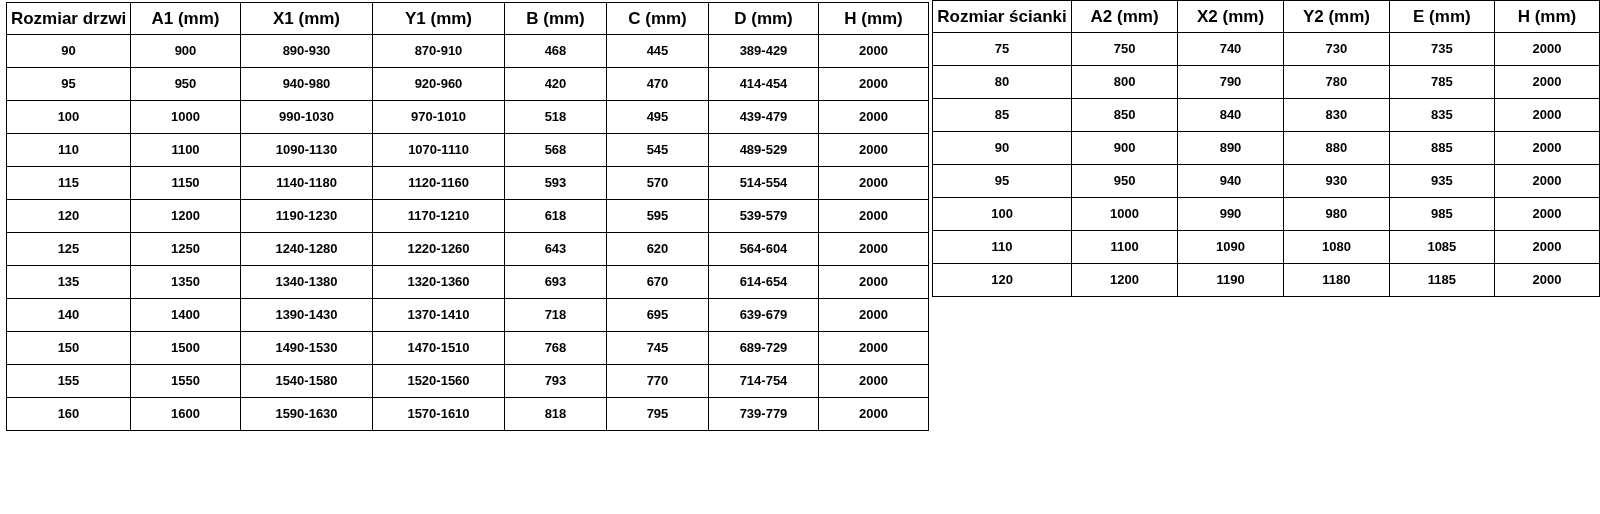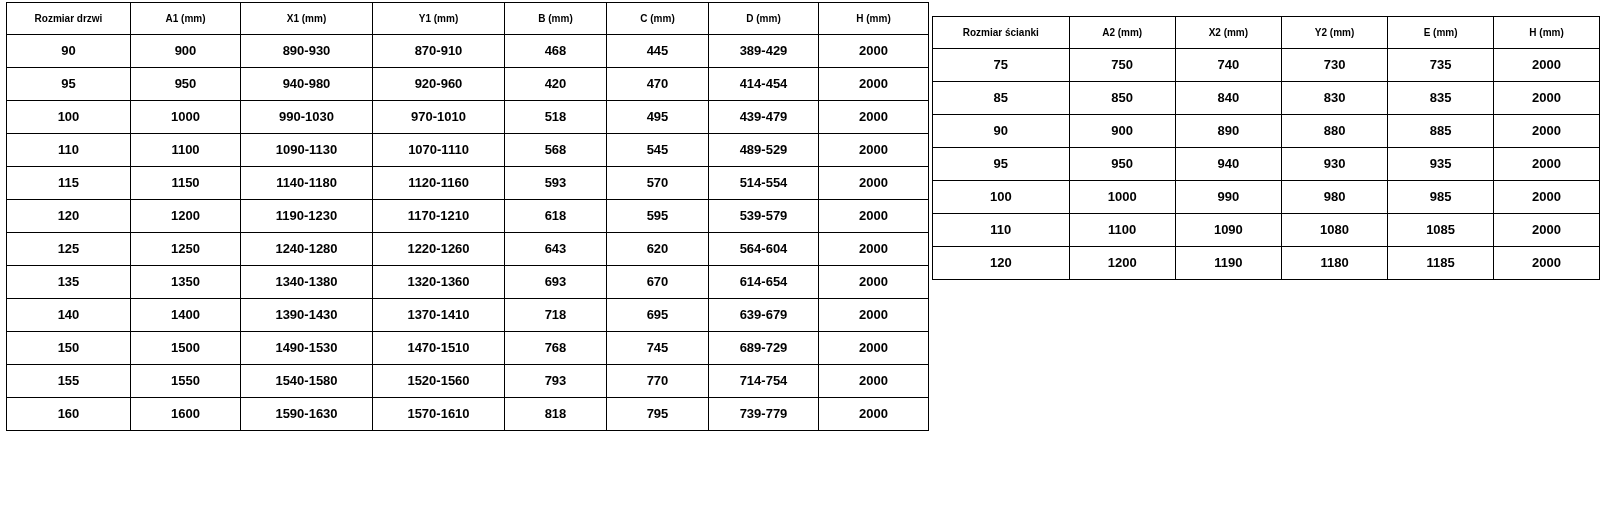--- a/index.html
+++ b/index.html
@@ -17,40 +17,40 @@
   .page {
     position: relative;
     width: 1600px;
     height: 514px;
   }
   .table-wrap {
     position: absolute;
     top: 0;
   }
   #doors-wrap { left: 6px; top: 2px; }
-  #walls-wrap { left: 932px; top: 16px; }
+  #walls-wrap { left: 932px; top: 0; }
 
   table.data-table {
     border-collapse: collapse;
     table-layout: fixed;
   }
   table.data-table td,
   table.data-table th {
     border: 1px solid #000000;
     text-align: center;
     vertical-align: middle;
     font-size: 13px;
     font-weight: bold;
     padding: 0;
     height: 32px;
     line-height: 32px;
     white-space: nowrap;
   }
   table.data-table thead th {
-    font-size: 10px;
+    font-size: 17px;
     font-weight: bold;
     height: 31px;
     line-height: 31px;
   }
   table.data-table tbody td {
     font-weight: bold;
   }
 
   
   #doors-table col.c0 { width: 124px; }
@@ -247,20 +247,28 @@
       <tbody>
         <tr>
           <td>75</td>
           <td>750</td>
           <td>740</td>
           <td>730</td>
           <td>735</td>
           <td>2000</td>
         </tr>
         <tr>
+          <td>80</td>
+          <td>800</td>
+          <td>790</td>
+          <td>780</td>
+          <td>785</td>
+          <td>2000</td>
+        </tr>
+        <tr>
           <td>85</td>
           <td>850</td>
           <td>840</td>
           <td>830</td>
           <td>835</td>
           <td>2000</td>
         </tr>
         <tr>
           <td>90</td>
           <td>900</td>

